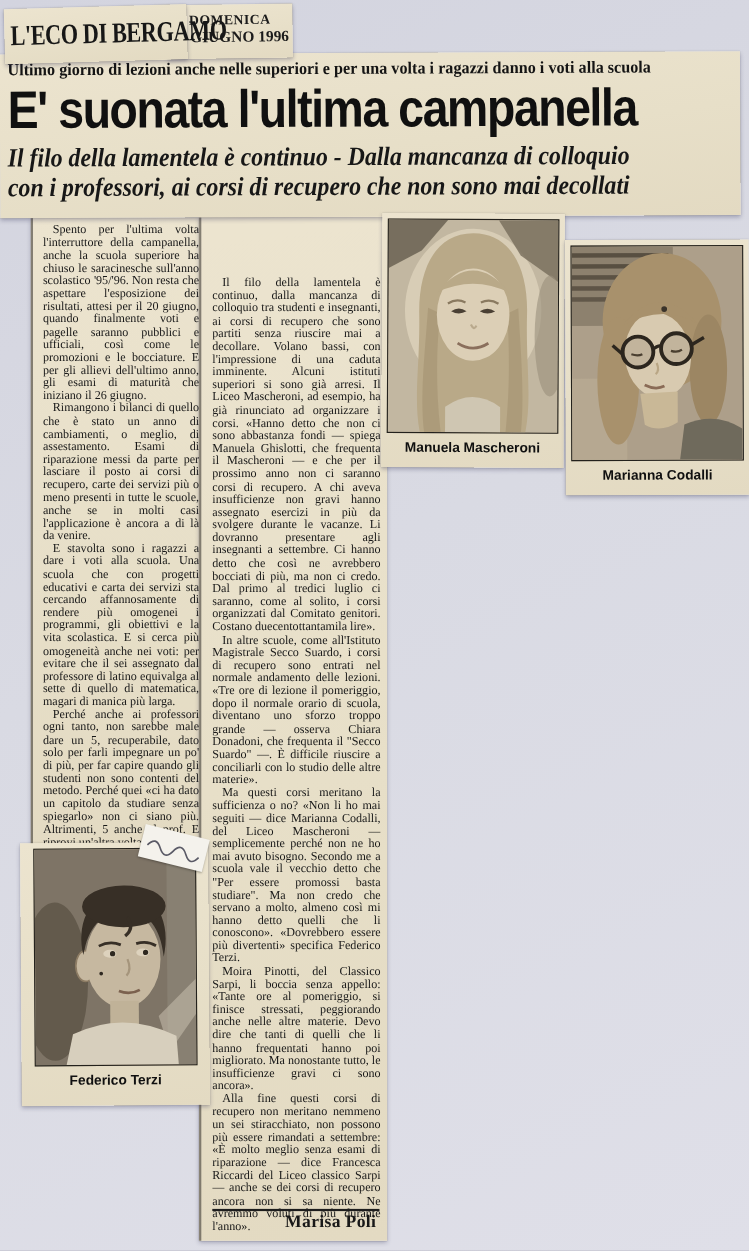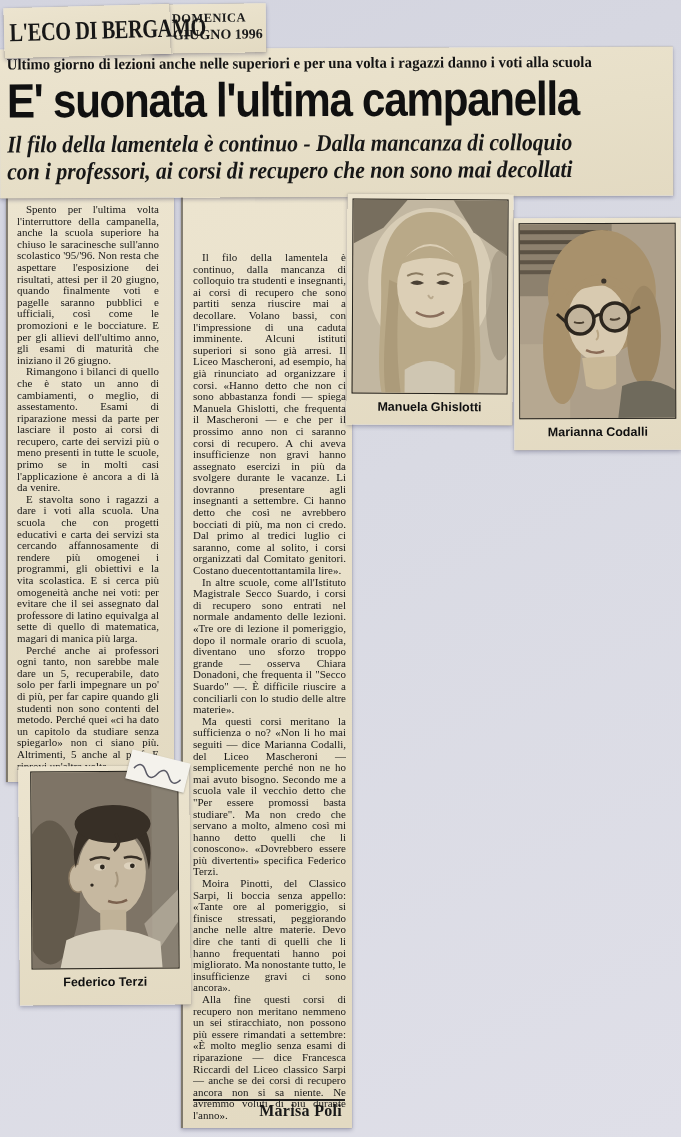--- a/index.html
+++ b/index.html
@@ -32,21 +32,21 @@
     transform:scaleX(.95); transform-origin:left center; color:#141414; }
   .headline { font-family:"Liberation Sans", sans-serif; font-weight:bold;
     font-size:48px; letter-spacing:-1.5px; white-space:nowrap; line-height:52px;
     transform:scaleX(.88); transform-origin:left center; color:#101010; margin-top:2px; }
   .deck { margin-top:4px; }
   .deck-line { font-weight:bold; font-style:italic; font-size:24px; line-height:27px;
     white-space:nowrap; transform:scaleX(.9); transform-origin:left center; color:#171717; }
   
   .colclip { font-size:11px; line-height:11.6px; text-align:justify; color:#181818;
     box-sizing:border-box; }
-  .leftcol { left:6px; top:198px; width:168px; height:584px;
+  .leftcol { left:28px; top:198px; width:168px; height:584px;
     padding:6px 15px 4px 9px; border-left:2px solid rgba(45,42,38,.55); }
   .midcol { left:181px; top:196px; width:171px; height:932px;
     padding:8px 6px 0 10px; border-left:2px solid rgba(45,42,38,.55); }
   .coltext { overflow:hidden; }
   .leftcol .coltext { height:570px; }
   .midcol .coltext { height:886px;margin-top:48px; }
   p.art { margin:0; text-indent:9px; hyphens:auto; -webkit-hyphens:auto; }
   .byline-block { position:absolute; left:10px; right:7px; bottom:9px;
     border-top:2px solid #1d1d1d; text-align:right; padding:4px 3px 0 0; }
   .byline { font-weight:bold; font-size:16px; letter-spacing:.3px; }
@@ -88,21 +88,21 @@
     <div class="headline">E' suonata l'ultima campanella</div>
     <div class="deck">
       <div class="deck-line">Il filo della lamentela è continuo - Dalla mancanza di colloquio</div>
       <div class="deck-line">con i professori, ai corsi di recupero che non sono mai decollati</div>
     </div>
   </div>
 
   <div class="clip colclip leftcol">
     <div class="coltext">
       <p class="art">Spento per l'ultima volta l'interruttore della campanella, anche la scuola superiore ha chiuso le saracinesche sull'anno scolastico '95/'96. Non resta che aspettare l'esposizione dei risultati, attesi per il 20 giugno, quando finalmente voti e pagelle saranno pubblici e ufficiali, così come le promozioni e le bocciature. E per gli allievi dell'ultimo anno, gli esami di maturità che iniziano il 26 giugno.</p>
-      <p class="art">Rimangono i bilanci di quello che è stato un anno di cambiamenti, o meglio, di assestamento. Esami di riparazione messi da parte per lasciare il posto ai corsi di recupero, carte dei servizi più o meno presenti in tutte le scuole, primo se in molti casi l'applicazione è ancora a di là da venire.</p>
+      <p class="art">Rimangono i bilanci di quello che è stato un anno di cambiamenti, o meglio, di assestamento. Esami di riparazione messi da parte per lasciare il posto ai corsi di recupero, carte dei servizi più o meno presenti in tutte le scuole, anche se in molti casi l'applicazione è ancora a di là da venire.</p>
       <p class="art">E stavolta sono i ragazzi a dare i voti alla scuola. Una scuola che con progetti educativi e carta dei servizi sta cercando affannosamente di rendere più omogenei i programmi, gli obiettivi e la vita scolastica. E si cerca più omogeneità anche nei voti: per evitare che il sei assegnato dal professore di latino equivalga al sette di quello di matematica, magari di manica più larga.</p>
       <p class="art">Perché anche ai professori ogni tanto, non sarebbe male dare un 5, recuperabile, dato solo per farli impegnare un po' di più, per far capire quando gli studenti non sono contenti del metodo. Perché quei «ci ha dato un capitolo da studiare senza spiegarlo» non ci siano più. Altrimenti, 5 anche al prof. E riprovi un'altra volta.</p>
     </div>
   </div>
 
   <div class="clip colclip midcol">
     <div class="coltext">
       <p class="art">Il filo della lamentela è continuo, dalla mancanza di colloquio tra studenti e insegnanti, ai corsi di recupero che sono partiti senza riuscire mai a decollare. Volano bassi, con l'impressione di una caduta imminente. Alcuni istituti superiori si sono già arresi. Il Liceo Mascheroni, ad esempio, ha già rinunciato ad organizzare i corsi. «Hanno detto che non ci sono abbastanza fondi — spiega Manuela Ghislotti, che frequenta il Mascheroni — e che per il prossimo anno non ci saranno corsi di recupero. A chi aveva insufficienze non gravi hanno assegnato esercizi in più da svolgere durante le vacanze. Li dovranno presentare agli insegnanti a settembre. Ci hanno detto che così ne avrebbero bocciati di più, ma non ci credo. Dal primo al tredici luglio ci saranno, come al solito, i corsi organizzati dal Comitato genitori. Costano duecentottantamila lire».</p>
       <p class="art">In altre scuole, come all'Istituto Magistrale Secco Suardo, i corsi di recupero sono entrati nel normale andamento delle lezioni. «Tre ore di lezione il pomeriggio, dopo il normale orario di scuola, diventano uno sforzo troppo grande — osserva Chiara Donadoni, che frequenta il "Secco Suardo" —. È difficile riuscire a conciliarli con lo studio delle altre materie».</p>
       <p class="art">Ma questi corsi meritano la sufficienza o no? «Non li ho mai seguiti — dice Marianna Codalli, del Liceo Mascheroni — semplicemente perché non ne ho mai avuto bisogno. Secondo me a scuola vale il vecchio detto che "Per essere promossi basta studiare". Ma non credo che servano a molto, almeno così mi hanno detto quelli che li conoscono». «Dovrebbero essere più divertenti» specifica Federico Terzi.</p>
@@ -129,21 +129,21 @@
         <path d="M44,66 Q77,26 110,66 Q77,50 44,66 Z" fill="#b9a988"></path>
         <path d="M54,76 q8,-5 16,-1" stroke="#8a7a60" stroke-width="2" fill="none"></path>
         <path d="M84,75 q8,-4 16,1" stroke="#8a7a60" stroke-width="2" fill="none"></path>
         <path d="M57,83 q7,-5 14,0 q-7,4 -14,0 Z" fill="#4a4034"></path>
         <path d="M83,83 q7,-5 14,0 q-7,4 -14,0 Z" fill="#4a4034"></path>
         <path d="M75,95 q3,6 5,1" stroke="#b9a98d" stroke-width="2" fill="none"></path>
         <path d="M63,112 q14,9 28,0" stroke="#8a6f5c" stroke-width="2.5" fill="none"></path>
         <path d="M52,170 Q77,152 102,170 L102,193 L52,193 Z" fill="#cfc6b2"></path>
       </svg>
     </div>
-    <div class="caption">Manuela Ghislotti</div>
+    <div class="caption">Manuela Mascheroni</div>
   </div>
 
   <div class="clip photocard card-marianna">
     <div class="photo-frame">
       <svg viewBox="0 0 155 194" preserveAspectRatio="none" aria-hidden="true">
         <rect width="155" height="194" fill="#ad9f8a"></rect>
         <rect x="0" y="0" width="92" height="72" fill="#8d816e"></rect>
         <rect x="0" y="6" width="88" height="4" fill="#4f4639" opacity=".85"></rect>
         <rect x="0" y="16" width="86" height="4" fill="#4f4639" opacity=".85"></rect>
         <rect x="0" y="26" width="84" height="4" fill="#4f4639" opacity=".8"></rect>

